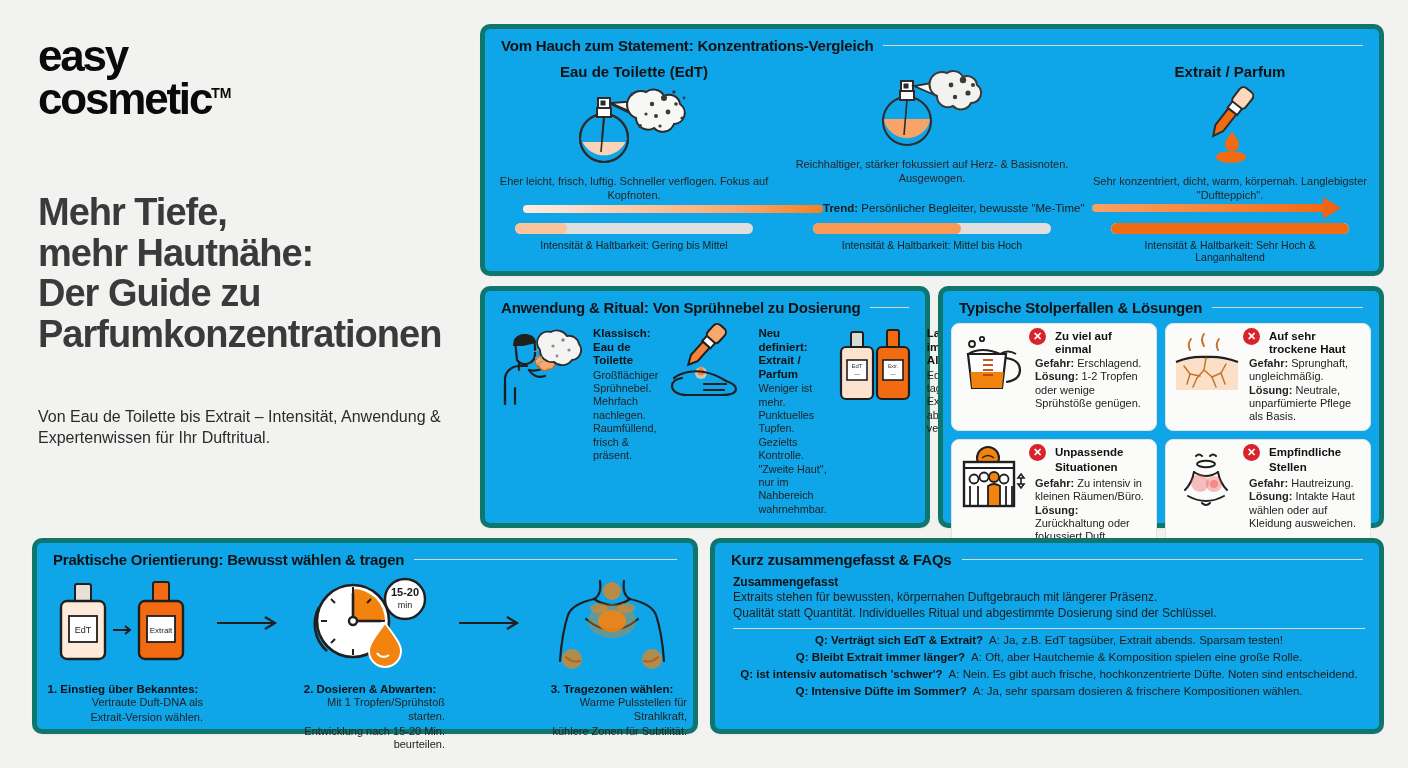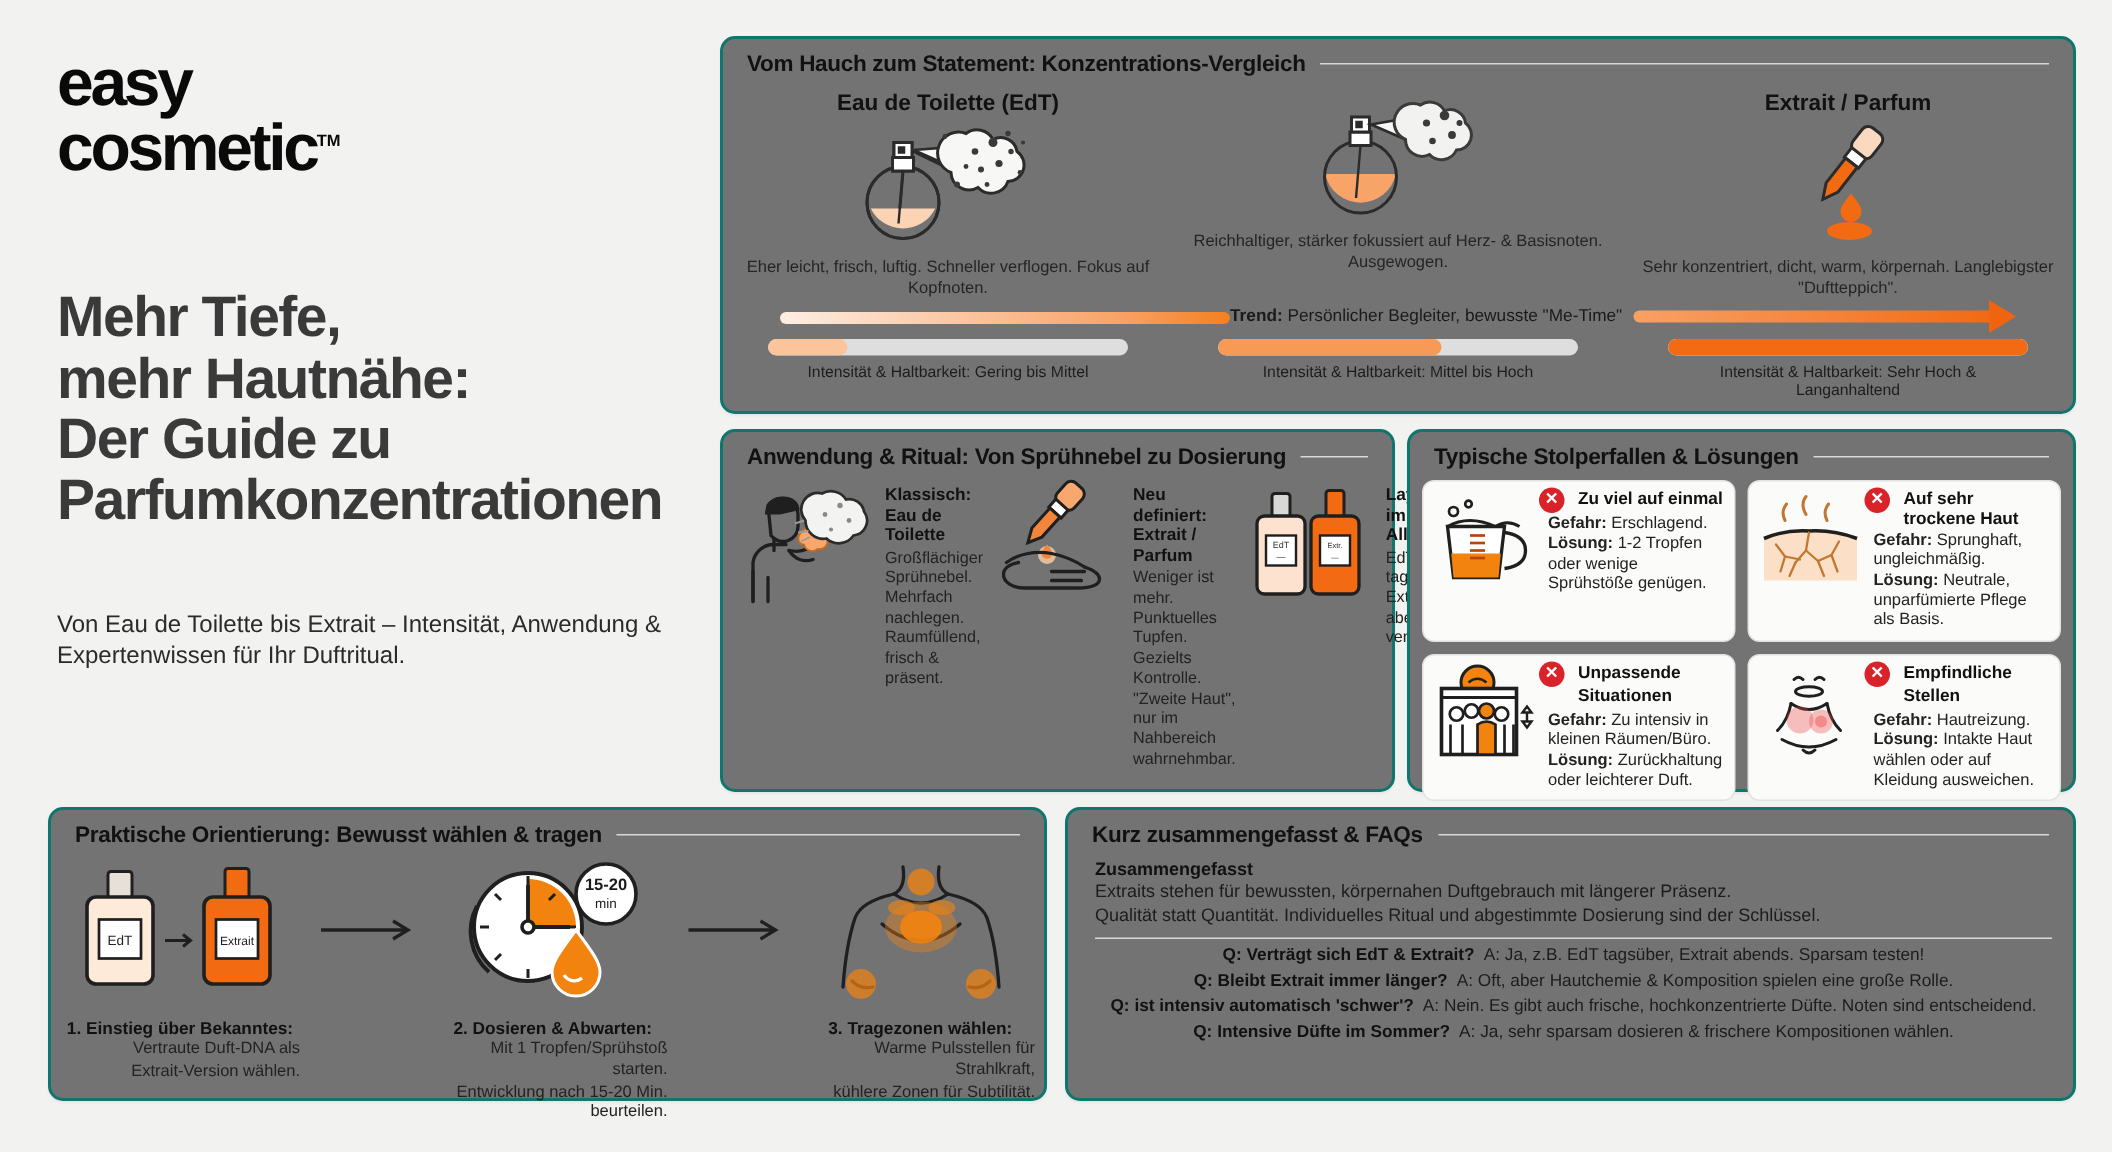--- a/index.html
+++ b/index.html
@@ -9,22 +9,22 @@
     font-family:"Liberation Sans", sans-serif;
     color:#1a1a1a;
     overflow:hidden;
     position:relative;
   }
   .page { position:relative; width:1408px; height:768px; }
 
   
   .panel {
     position:absolute;
-    background:#737373;
-    border:2px solid #0f766e;
+    background:#0ea5e9;
+    border:5px solid #0f766e;
     border-radius:10px;
     box-shadow:0 1px 2px rgba(0,0,0,.05);
   }
   .panel-title {
     position:absolute;
     top:-1px; left:16px;
     display:flex; align-items:center; gap:10px;
     width:calc(100% - 32px);
     padding-top:9px;
     font-size:15px; font-weight:bold; letter-spacing:-.2px;
@@ -34,21 +34,21 @@
   .panel-title .rule {
     flex:1 1 auto; height:1px; background:#d8d8d6; min-width:10px;
   }
 
   
   #brand { position:absolute; left:38px; top:34px; }
   .brand-line {
     font-size:44px; font-weight:bold; line-height:.98; letter-spacing:-2.2px;
     color:#0a0a0a;
   }
-  .brand-tm { font-size:11px; vertical-align:super; letter-spacing:0; font-weight:bold; }
+  .brand-tm { font-size:14px; vertical-align:super; letter-spacing:0; font-weight:bold; }
 
   #headline {
     position:absolute; left:38px; top:192px; width:430px;
   }
   #headline .h {
     font-size:38px; font-weight:bold; line-height:1.07; letter-spacing:-1px;
     color:#3a3a3a;
   }
   #subline {
     position:absolute; left:38px; top:406px; width:420px;
@@ -502,21 +502,21 @@
                 <path d="M63 30 l0 6"></path>
             </g>
           </svg>
         </div>
         <div class="trap-txt">
           <div class="xbadge">✕</div>
           <div class="trap-head">Unpassende</div>
           <div class="trap-head" style="padding-left:20px">Situationen</div>
           <div class="trap-body">
             <b>Gefahr:</b><span> Zu intensiv in kleinen Räumen/Büro.</span>
-            <b>Lösung:</b><span> Zurückhaltung oder leichterer Duft.</span>
+            <b>Lösung:</b><span> Zurückhaltung oder fokussiert Duft.</span>
           </div>
         </div>
       </div>
 
       <div class="trap-card">
         <div class="trap-art">
           <svg width="70" height="62" viewBox="0 0 70 62">
             <g fill="none" stroke="#1f1f1f" stroke-width="2" stroke-linecap="round">
               <path d="M24 8 q3 -3 6 0"></path>
                 <path d="M38 8 q3 -3 6 0"></path>

